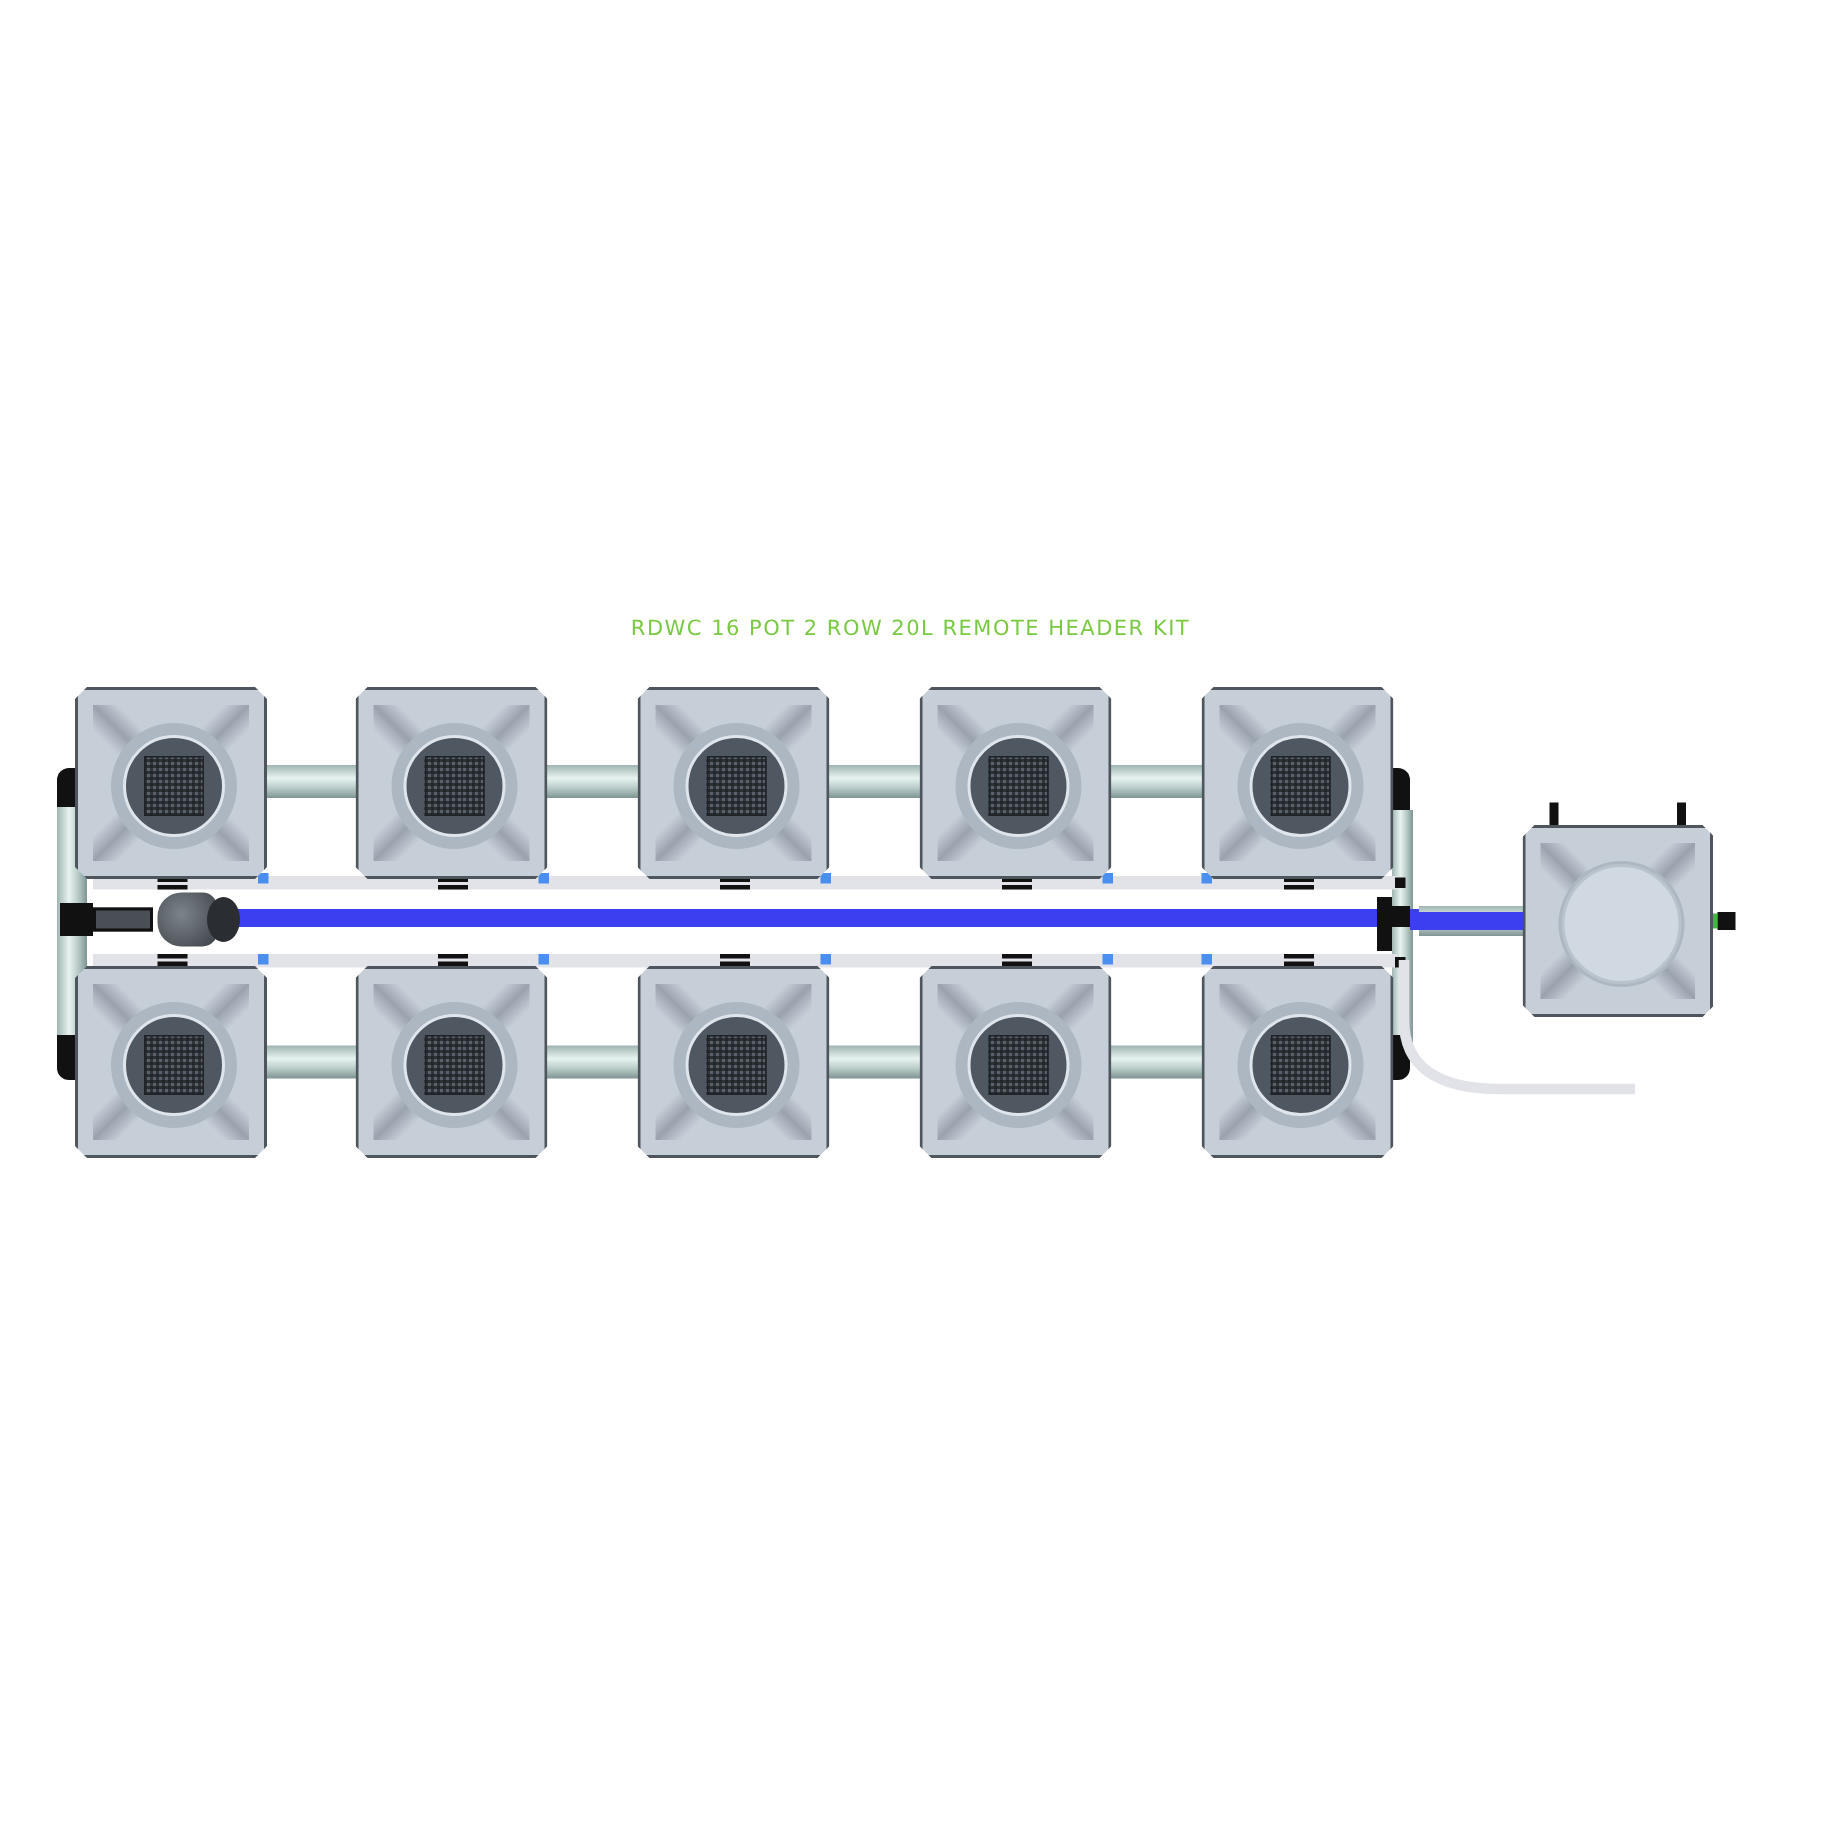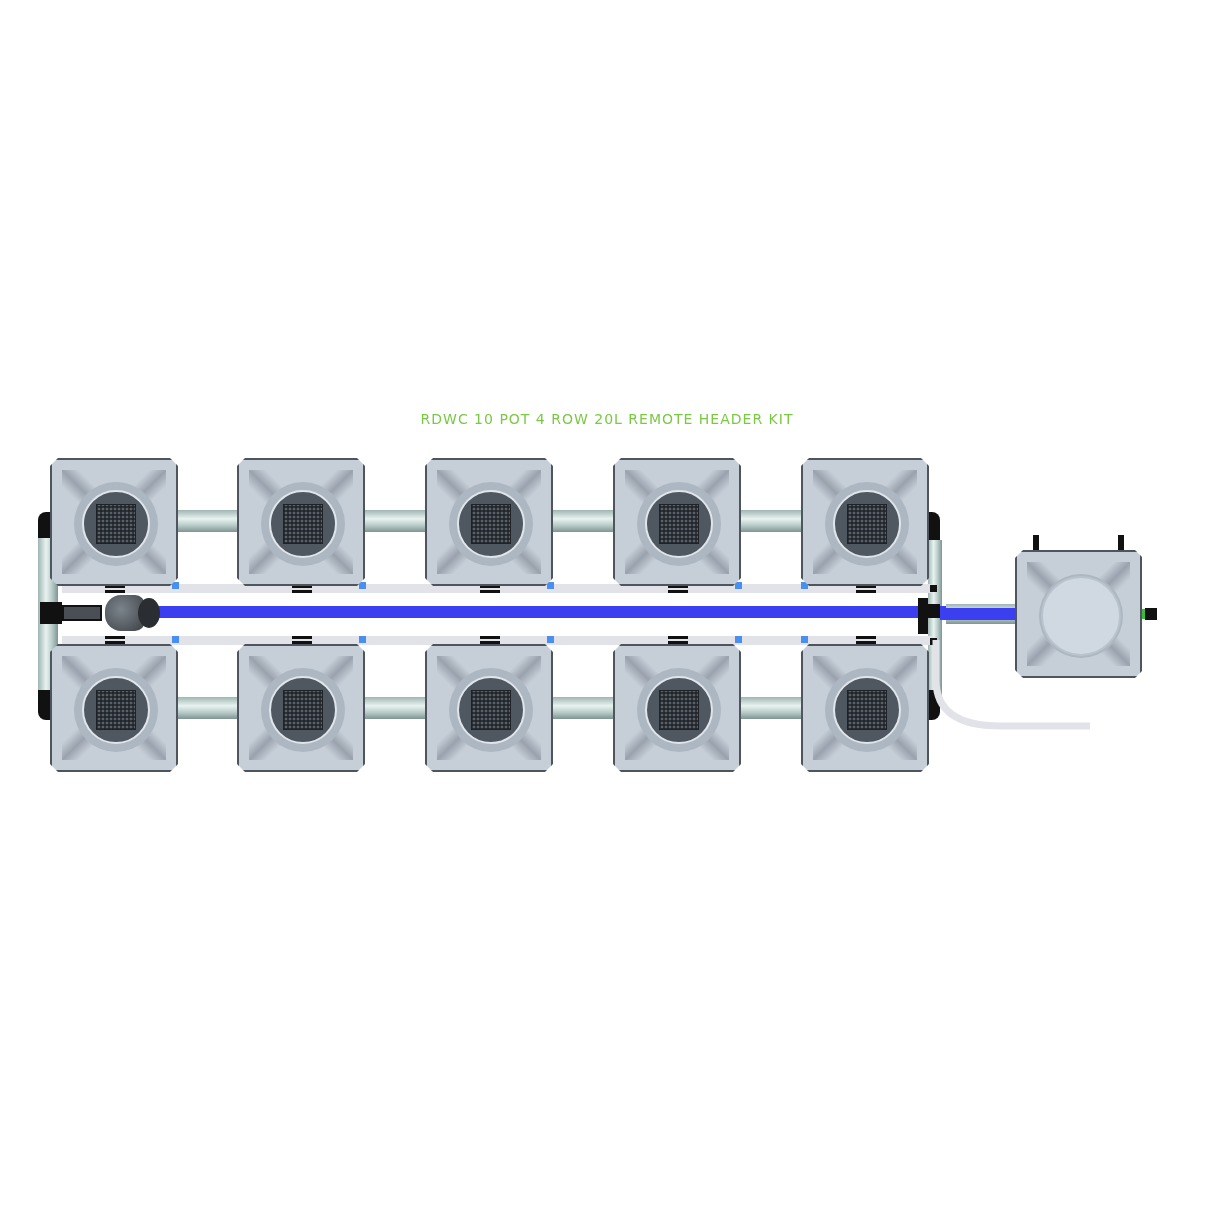--- a/index.html
+++ b/index.html
@@ -23,21 +23,21 @@
   .pot .net::after{content:"";position:absolute;inset:0;background:repeating-linear-gradient(90deg,rgba(30,34,38,.7) 0 2px,transparent 2px 4px);}
   .pot.res .lid{background:#d0d9e2;border-color:#b9c3cc;left:24px;top:24px;width:80px;height:80px;}
   .clip{position:absolute;width:20px;height:3px;background:#111;}
   .bluetab{position:absolute;width:7px;height:7px;background:#4a8ff0;}
   .black{position:absolute;background:#111;}
   .pump{position:absolute;width:40px;height:36px;border-radius:16px 10px 10px 16px;background:radial-gradient(circle at 40% 40%,#7c848b,#3a3f44);}
 </style>
 </head>
 <body>
 
-<div class="title">RDWC 10 POT 4 ROW 20L REMOTE HEADER KIT</div>
+<div class="title">RDWC 16 POT 2 ROW 20L REMOTE HEADER KIT</div>
 
 <div>
   <div class="pipe-h" style="left:176px;top:510px;width:63px;"></div>
   <div class="pipe-h" style="left:363px;top:510px;width:64px;"></div>
   <div class="pipe-h" style="left:551px;top:510px;width:64px;"></div>
   <div class="pipe-h" style="left:739px;top:510px;width:64px;"></div>
 </div>
 <div>
   <div class="pipe-h" style="left:176px;top:697px;width:63px;"></div>
   <div class="pipe-h" style="left:363px;top:697px;width:64px;"></div>

